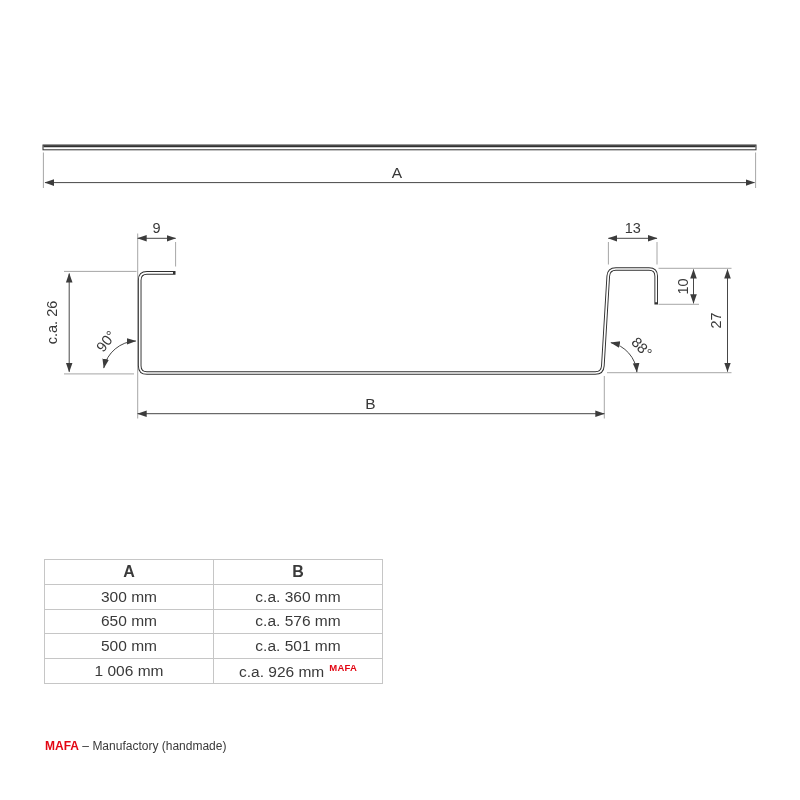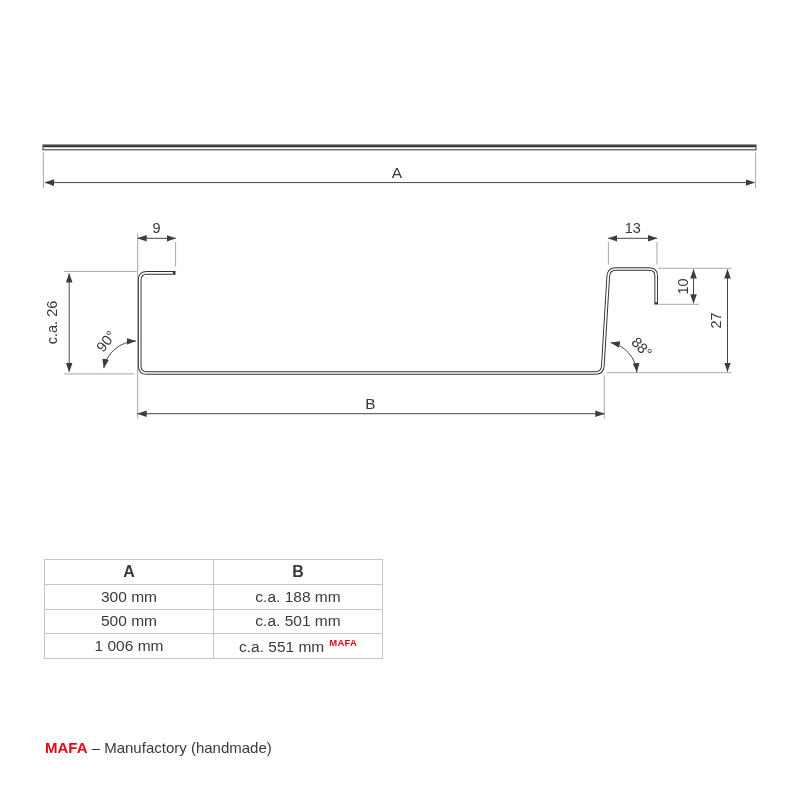--- a/index.html
+++ b/index.html
@@ -31,21 +31,21 @@
     border:1px solid var(--table_border);
     height:23.8px;text-align:center;vertical-align:middle;padding:0;
     font-weight:normal;white-space:nowrap;
   }
   .size-table th{font-weight:bold;font-size:16px;}
   sup.mafa{
     color:var(--accent_red);font-weight:bold;font-size:9.5px;
     vertical-align:super;margin-left:5px;letter-spacing:.2px;
   }
   .footnote{
-    position:absolute;left:45px;top:739px;font-size:15px;color:var(--text);
+    position:absolute;left:45px;top:739px;font-size:12px;color:var(--text);
   }
   .footnote .term{color:var(--accent_red);font-weight:bold;}
 </style>
 </head>
 <body>
 
 <div class="page">
 
   <svg class="drawing" width="800" height="470" viewBox="0 0 800 470">
     <defs>
@@ -113,30 +113,34 @@
     <table>
       <thead>
         <tr>
           <th>A</th>
           <th>B</th>
         </tr>
       </thead>
       <tbody>
         <tr>
           <td>300 mm</td>
-          <td>c.a. 188 mm</td>
+          <td>c.a. 360 mm</td>
+        </tr>
+        <tr>
+          <td>650 mm</td>
+          <td>c.a. 576 mm</td>
         </tr>
         <tr>
           <td>500 mm</td>
           <td>c.a. 501 mm</td>
         </tr>
         <tr>
           <td>1 006 mm</td>
           <td>
-            <span>c.a. 551 mm</span><sup class="mafa">MAFA</sup>
+            <span>c.a. 926 mm</span><sup class="mafa">MAFA</sup>
           </td>
         </tr>
       </tbody>
     </table>
   </div>
 
   <div class="footnote">
     <span class="term">MAFA</span>
     <span>–</span>
     <span>Manufactory (handmade)</span>

